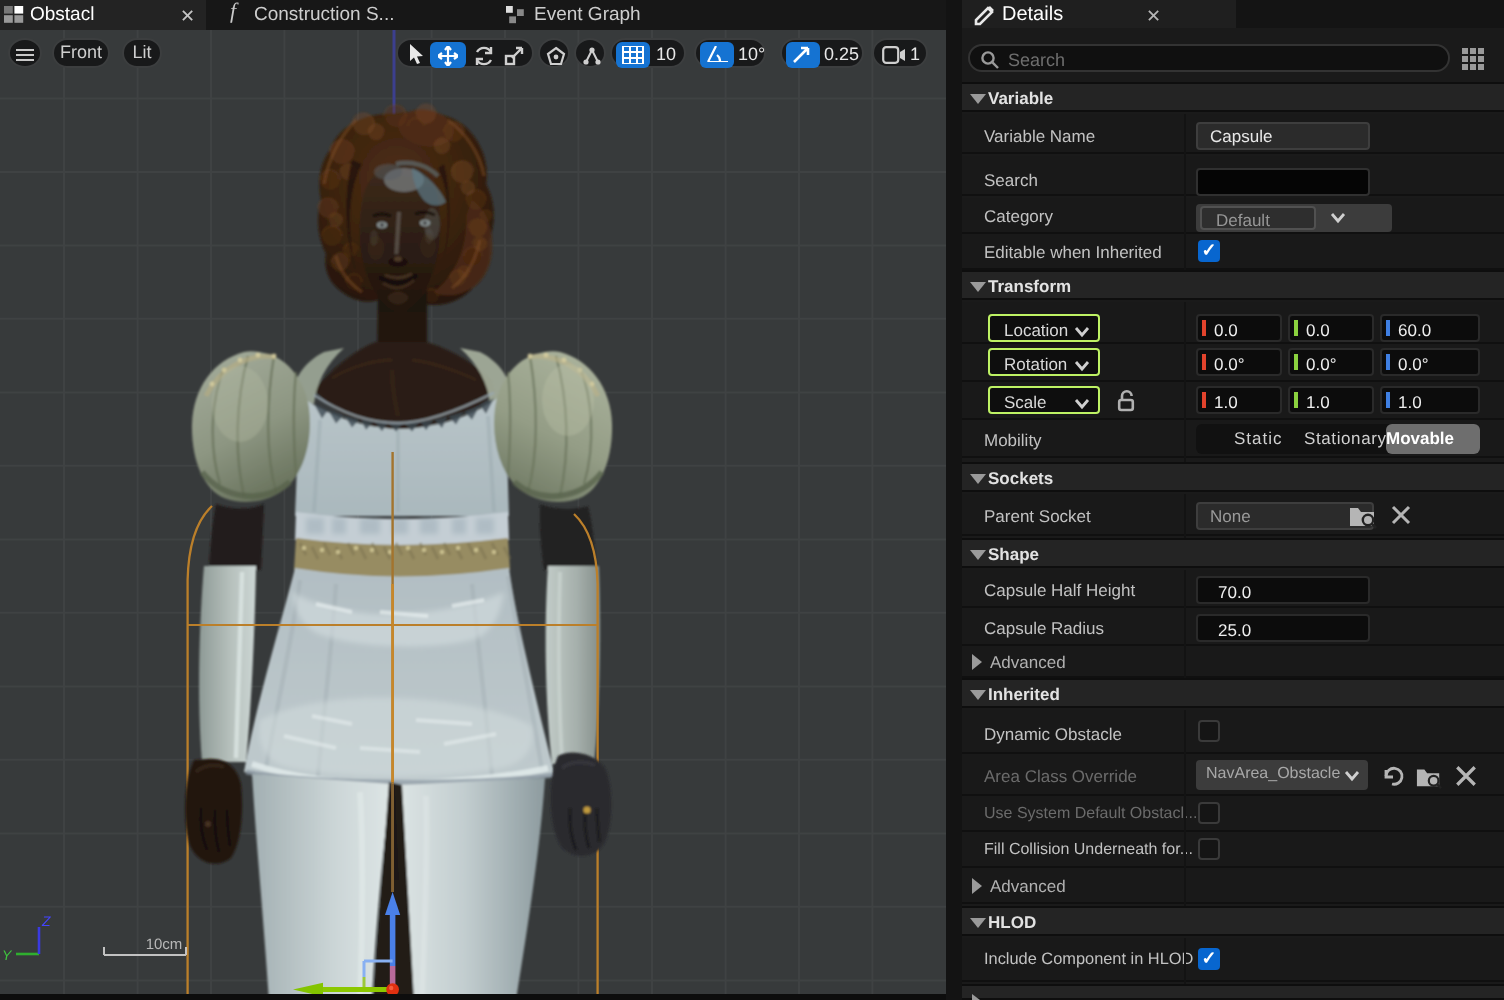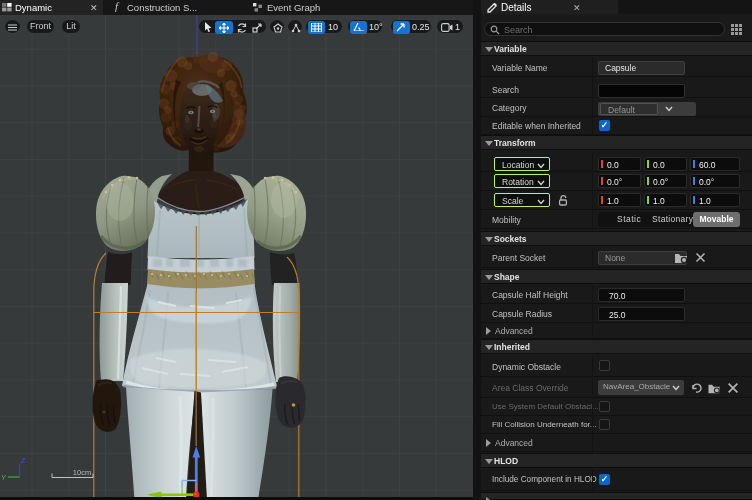--- a/index.html
+++ b/index.html
@@ -295,21 +295,21 @@
 </svg>
 
     <div class="tabbar" style="width:473px">
       <div style="position:absolute;left:0;top:0;width:103px;height:15px;background:#232323"></div>
       <svg style="position:absolute;left:2px;top:2.5px" width="10" height="9" viewBox="0 0 10 9">
           <rect x="0" y="0" width="4.4" height="3.8" fill="#777"></rect>
           <rect x="5.2" y="0" width="4.4" height="3.8" fill="#fff"></rect>
           <rect x="0" y="4.6" width="4.4" height="3.8" fill="#999"></rect>
           <rect x="5.2" y="4.6" width="4.4" height="3.8" fill="#999"></rect>
         </svg>
-      <div class="tab-txt" style="left:15px;color:#fff">Dynamic</div>
+      <div class="tab-txt" style="left:15px;color:#fff">Obstacl</div>
       <div class="tab-txt" style="left:90px;font-size:9px;color:#c4c4c4">✕</div>
       <div class="tab-txt" style="left:115px;font-style:italic;font-family:'Liberation Serif',serif;color:#c9c9c9;font-size:11px;top:0">f</div>
       <div class="tab-txt" style="left:127px;color:#cdcdcd">Construction S...</div>
       <svg style="position:absolute;left:253px;top:3px" width="10" height="9" viewBox="0 0 10 9">
           <rect x="0" y="0" width="3.4" height="3.4" fill="#ddd"></rect>
           <rect x="5.5" y="1.6" width="3.4" height="3.4" fill="#888"></rect>
           <rect x="1.6" y="5.2" width="3.4" height="3.4" fill="#888"></rect>
         </svg>
       <div class="tab-txt" style="left:267px;color:#cdcdcd">Event Graph</div>
     </div>
@@ -511,21 +511,21 @@
       <div class="numf" style="left:209px;top:2px;width:50px">
           <div class="bar" style="background:#3f7fe2"></div>
           <div class="v">1.0</div>
         </div>
     </div>
     <div class="row" style="top:210px;height:19px">
       <div class="lab" style="top:5px">Mobility</div>
       <div style="position:absolute;left:117px;top:2px;width:142px;height:15px;background:#111;border-radius:3px">
         <div style="position:absolute;left:19px;top:2px;font-size:8.5px;color:#d0d0d0;letter-spacing:.5px">Static</div>
         <div style="position:absolute;left:54px;top:2px;font-size:8.5px;color:#d0d0d0;letter-spacing:.3px">Stationary</div>
-        <div style="position:absolute;left:95px;top:0;width:47px;height:15px;background:#6e6e6e;border-radius:3px;text-align:center;font-size:8.5px;font-weight:bold;color:#fff;line-height:15px">Movable</div>
+        <div style="position:absolute;left:95px;top:0;width:47px;height:15px;background:#6e6e6e;border-radius:3px;font-size:8.5px;font-weight:bold;color:#fff;line-height:15px">Movable</div>
       </div>
     </div>
 
     <div class="hdr" style="top:231px;height:15px">
         <div class="t">Sockets</div>
       <div class="tri" style="left:4px;top:5px;border-left:4px solid transparent;border-right:4px solid transparent;border-top:5px solid #9a9a9a"></div>
       </div>
     <div class="row" style="top:247px;height:21px">
       <div class="lab" style="top:6px">Parent Socket</div>
       <div style="position:absolute;left:117px;top:4px;width:89px;height:14px;background:#2b2b2b;border:1px solid #3e3e3e;border-radius:2px">

